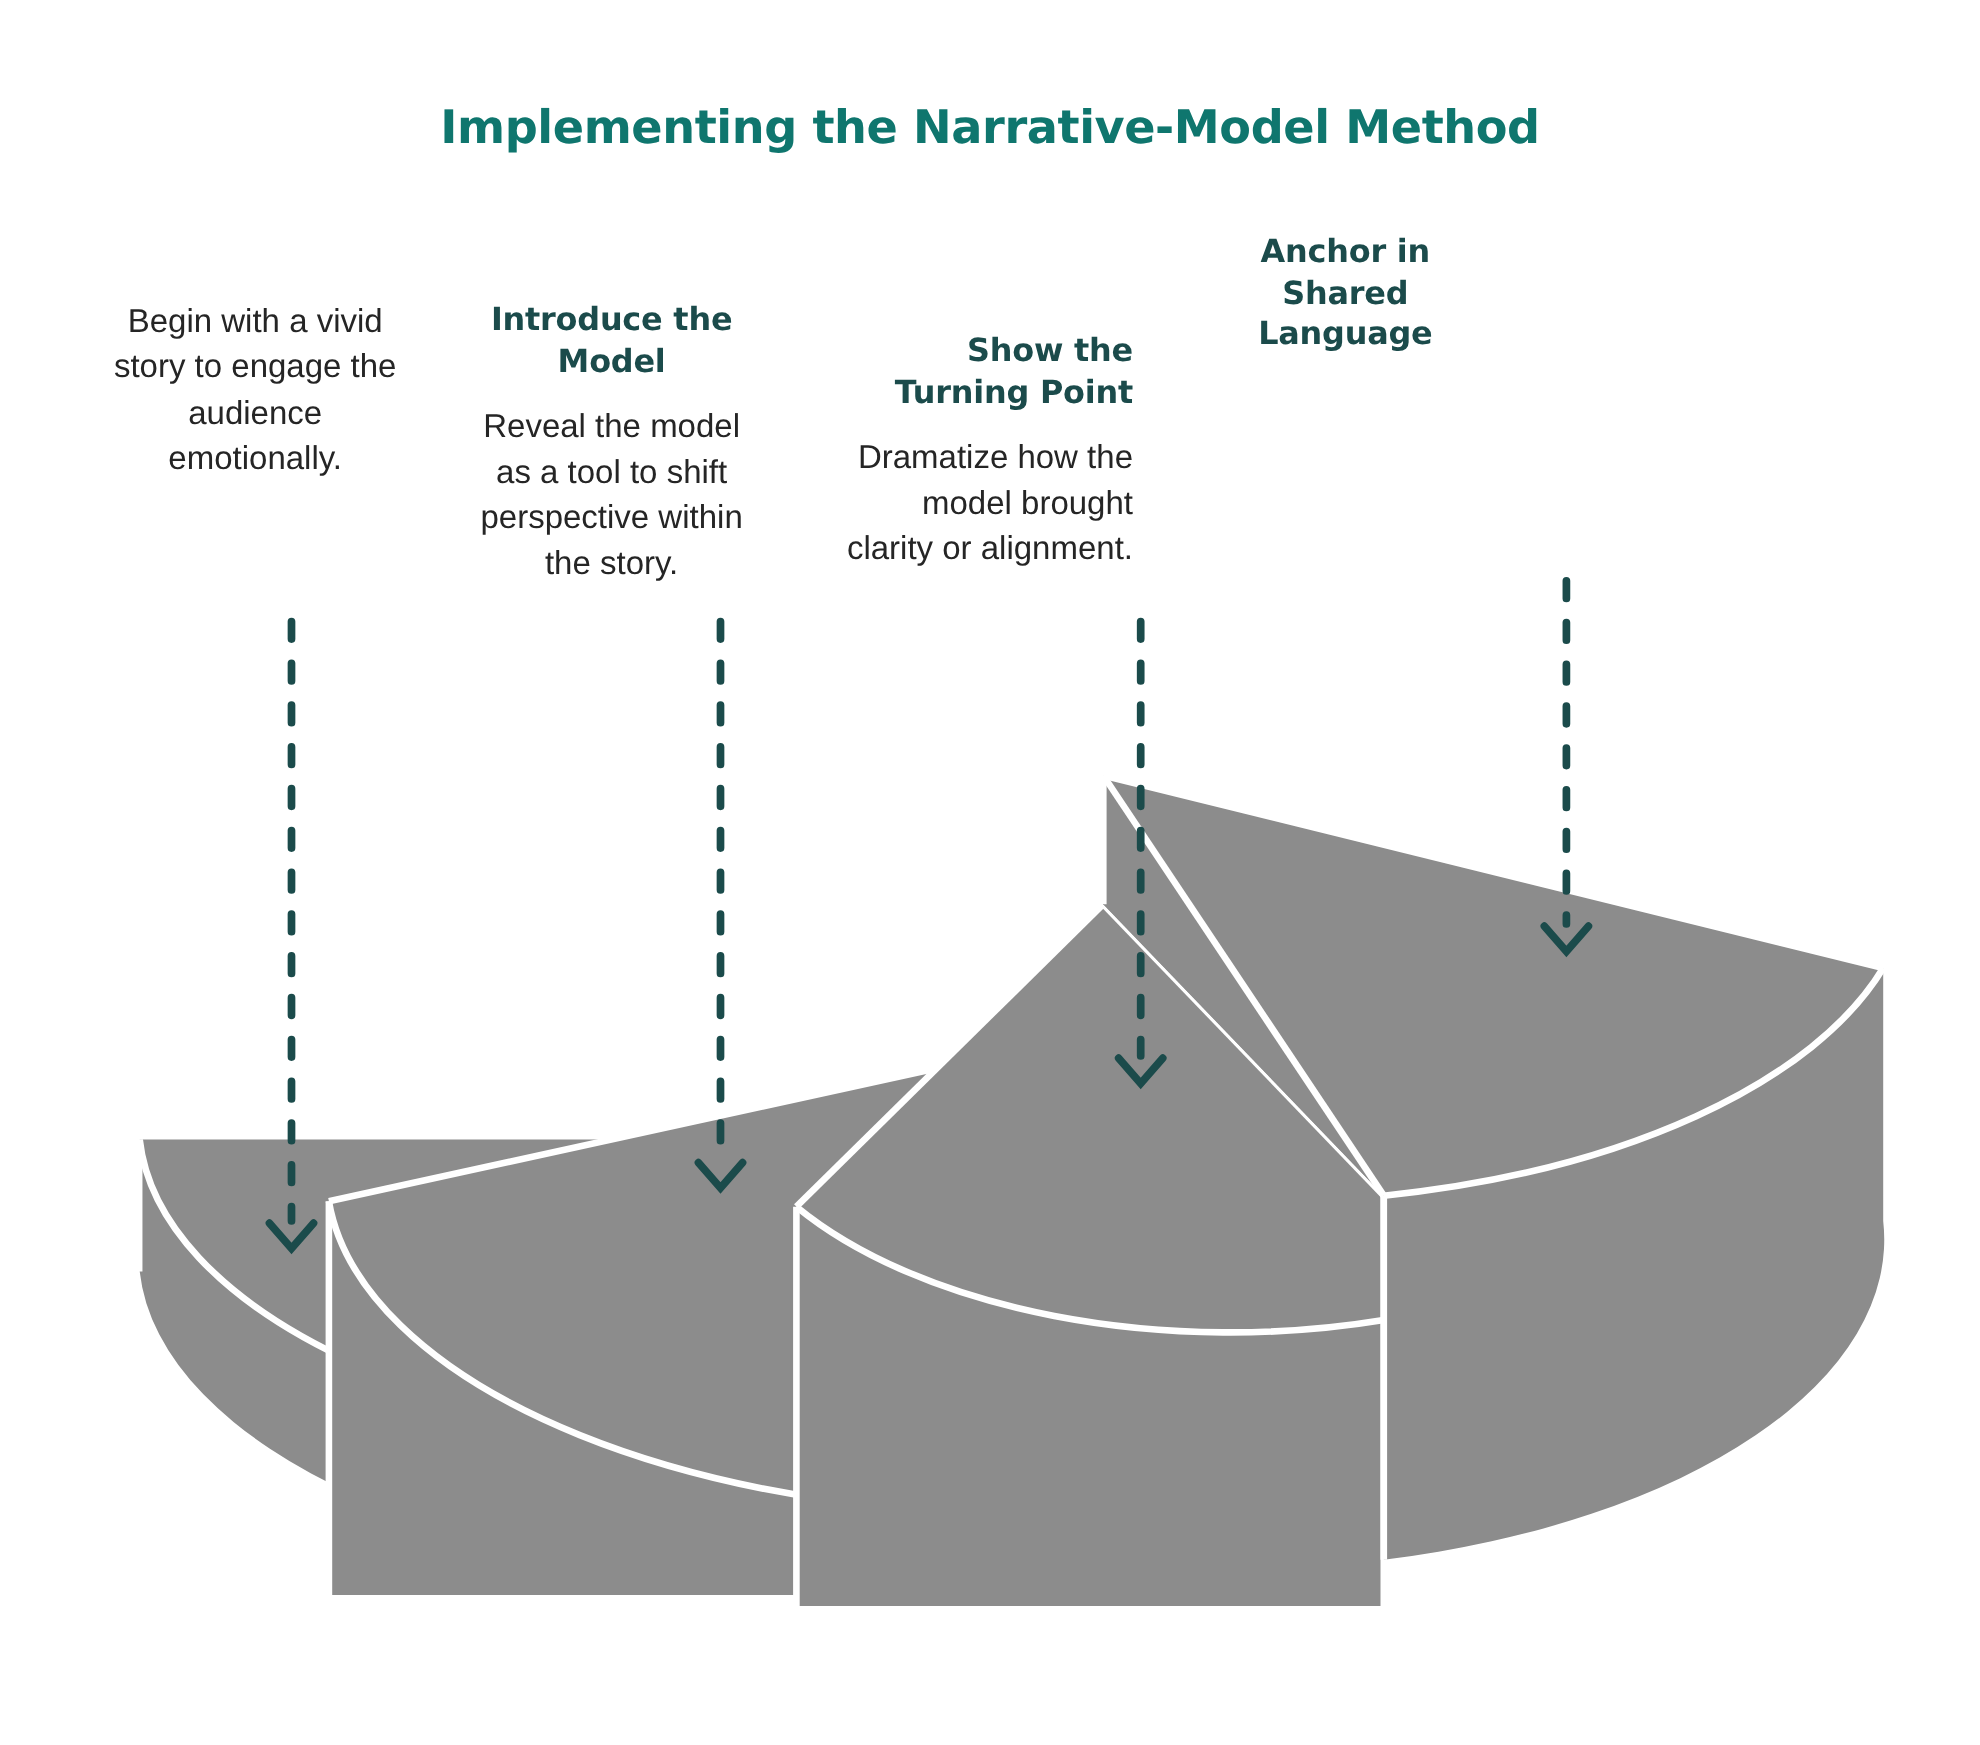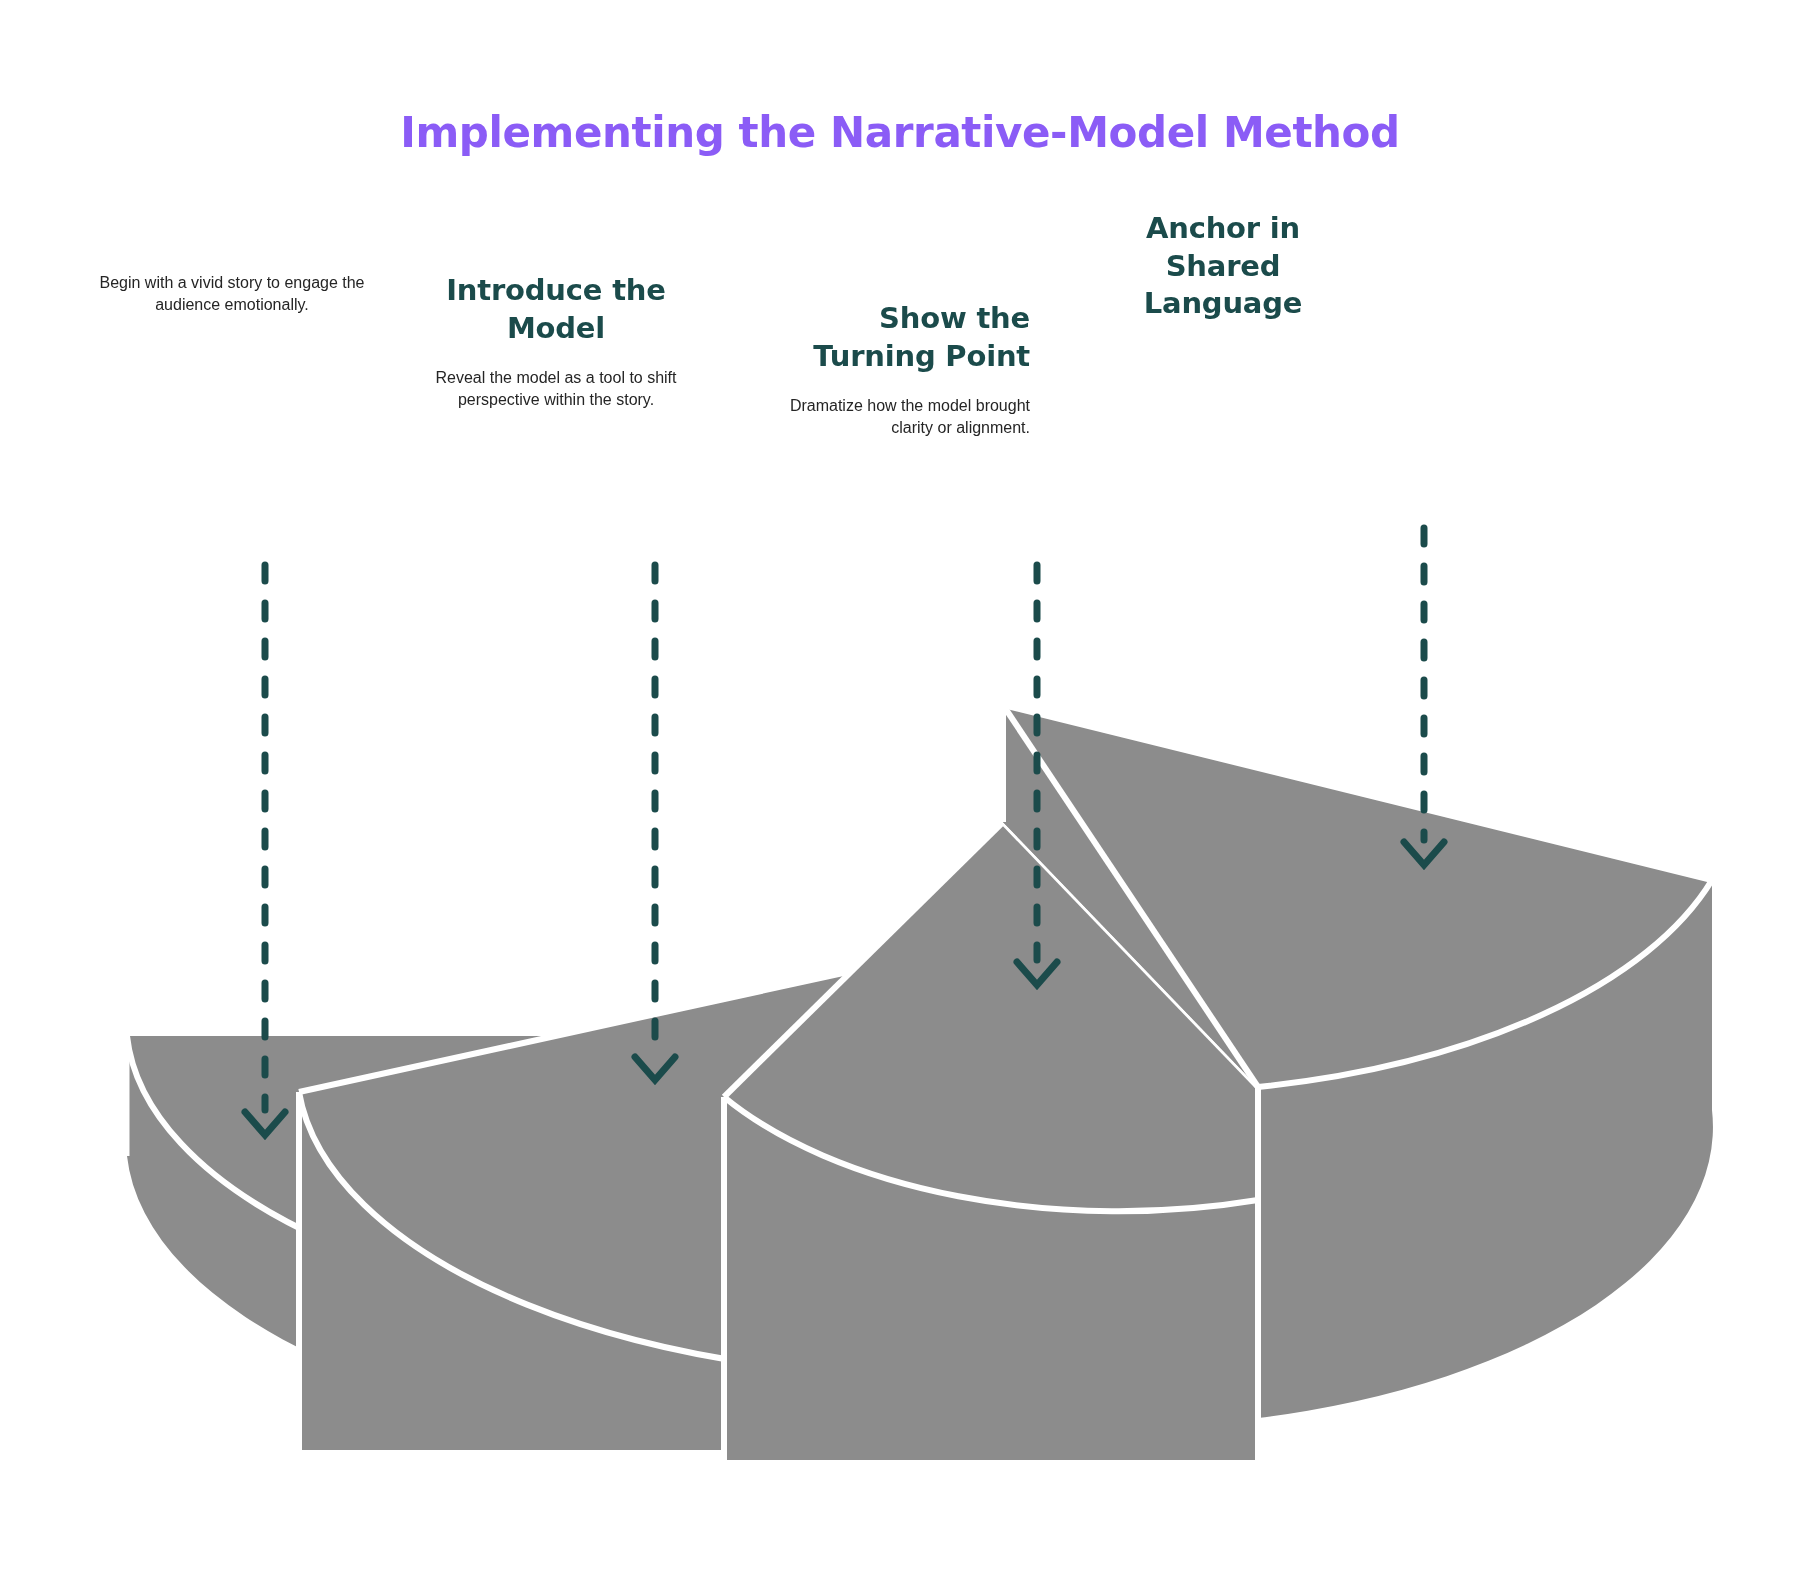--- a/index.html
+++ b/index.html
@@ -17,29 +17,29 @@
   }
 
   #infographic {
     position: absolute;
     inset: 0;
   }
 
   
   .chart-title {
     position: absolute;
-    top: 109px;
+    top: 92px;
     left: 0;
     width: 1800px;
     text-align: center;
     font-family: "DejaVu Sans", sans-serif;
     font-weight: 700;
     font-size: 42px;
     letter-spacing: -0.4px;
-    color: #8b5cf6;
+    color: #0f766e;
     line-height: 1.15;
   }
 
   
   .steps-layer {
     position: absolute;
     top: 0;
     left: 0;
     width: 1800px;
     height: 600px;
@@ -53,21 +53,21 @@
     font-weight: 700;
     font-size: 29px;
     line-height: 1.30;
     letter-spacing: -0.2px;
     color: #1b4b4b;
     margin: 0 0 20px 0;
   }
   .step-body {
     font-family: "Liberation Sans", sans-serif;
     font-weight: 400;
-    font-size: 16px;
+    font-size: 30px;
     line-height: 1.38;
     color: #252525;
     margin: 0;
   }
 
   
   .step-1 { left: 96px;   top: 272px; width: 272px; }
   .step-2 { left: 420px;  top: 272px; width: 272px; }
   .step-3 { left: 768px;  top: 300px; width: 262px; text-align: right; }
   .step-4 { left: 1098px; top: 210px; width: 250px; }

